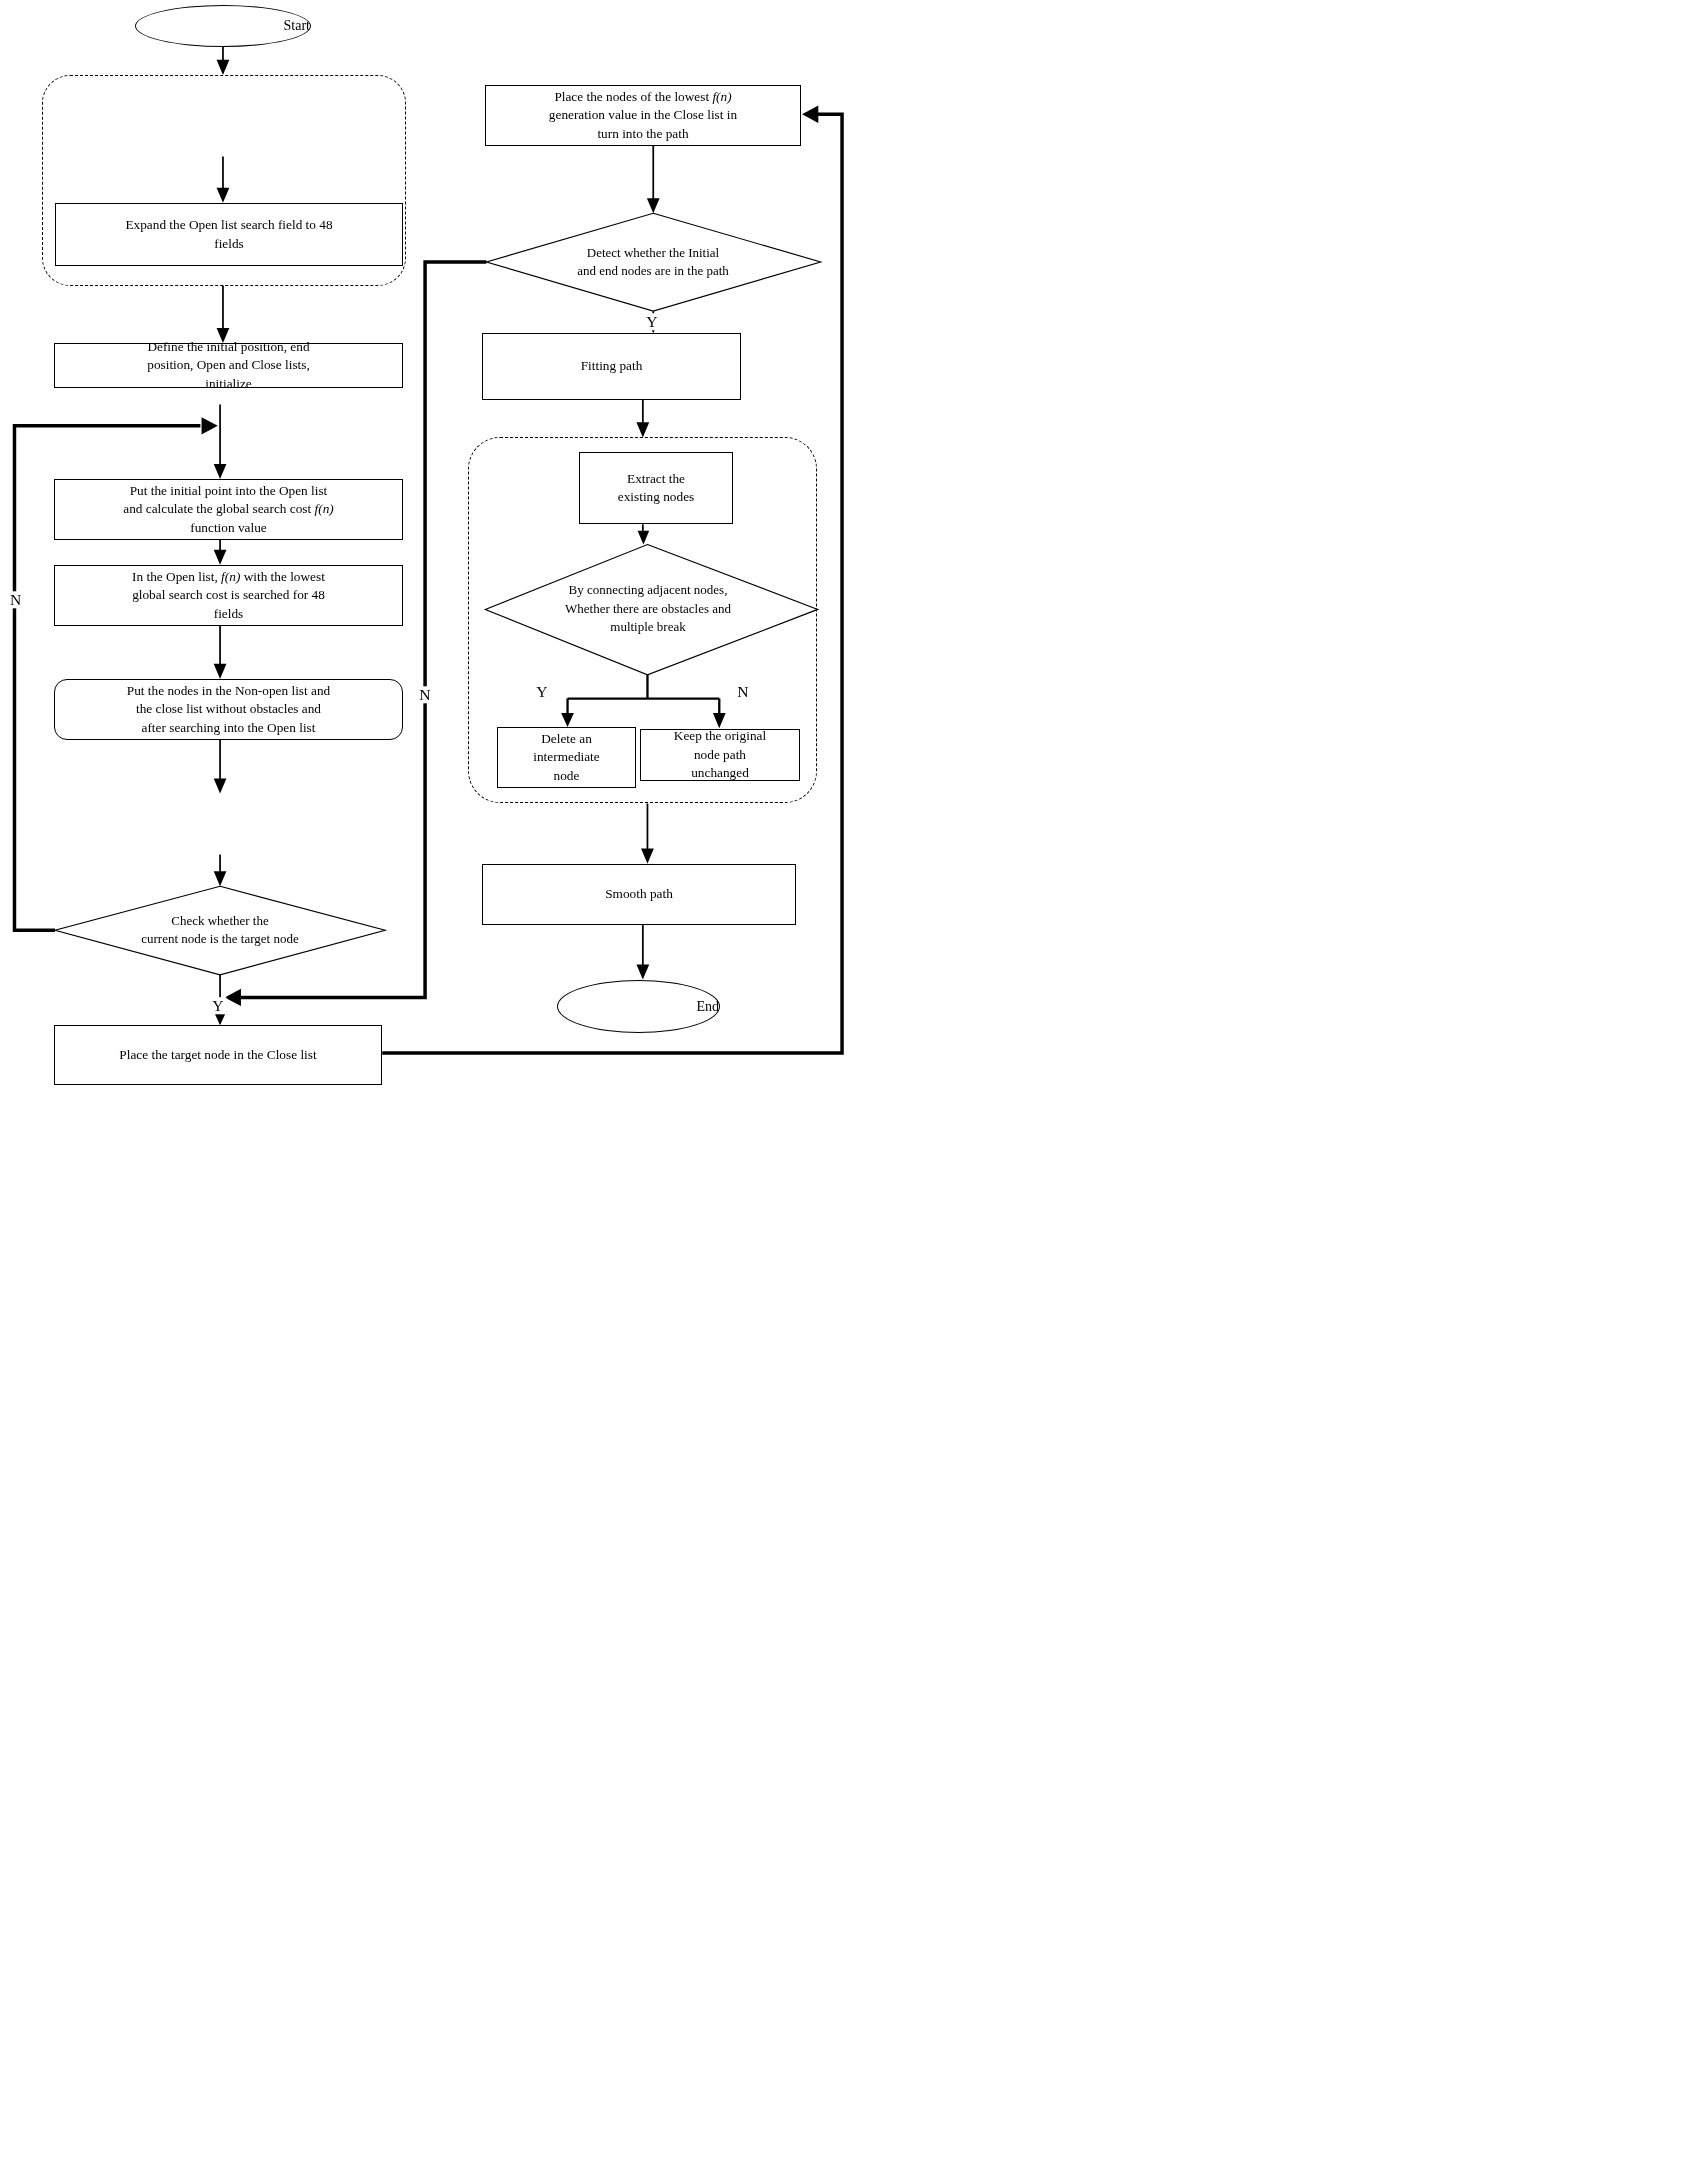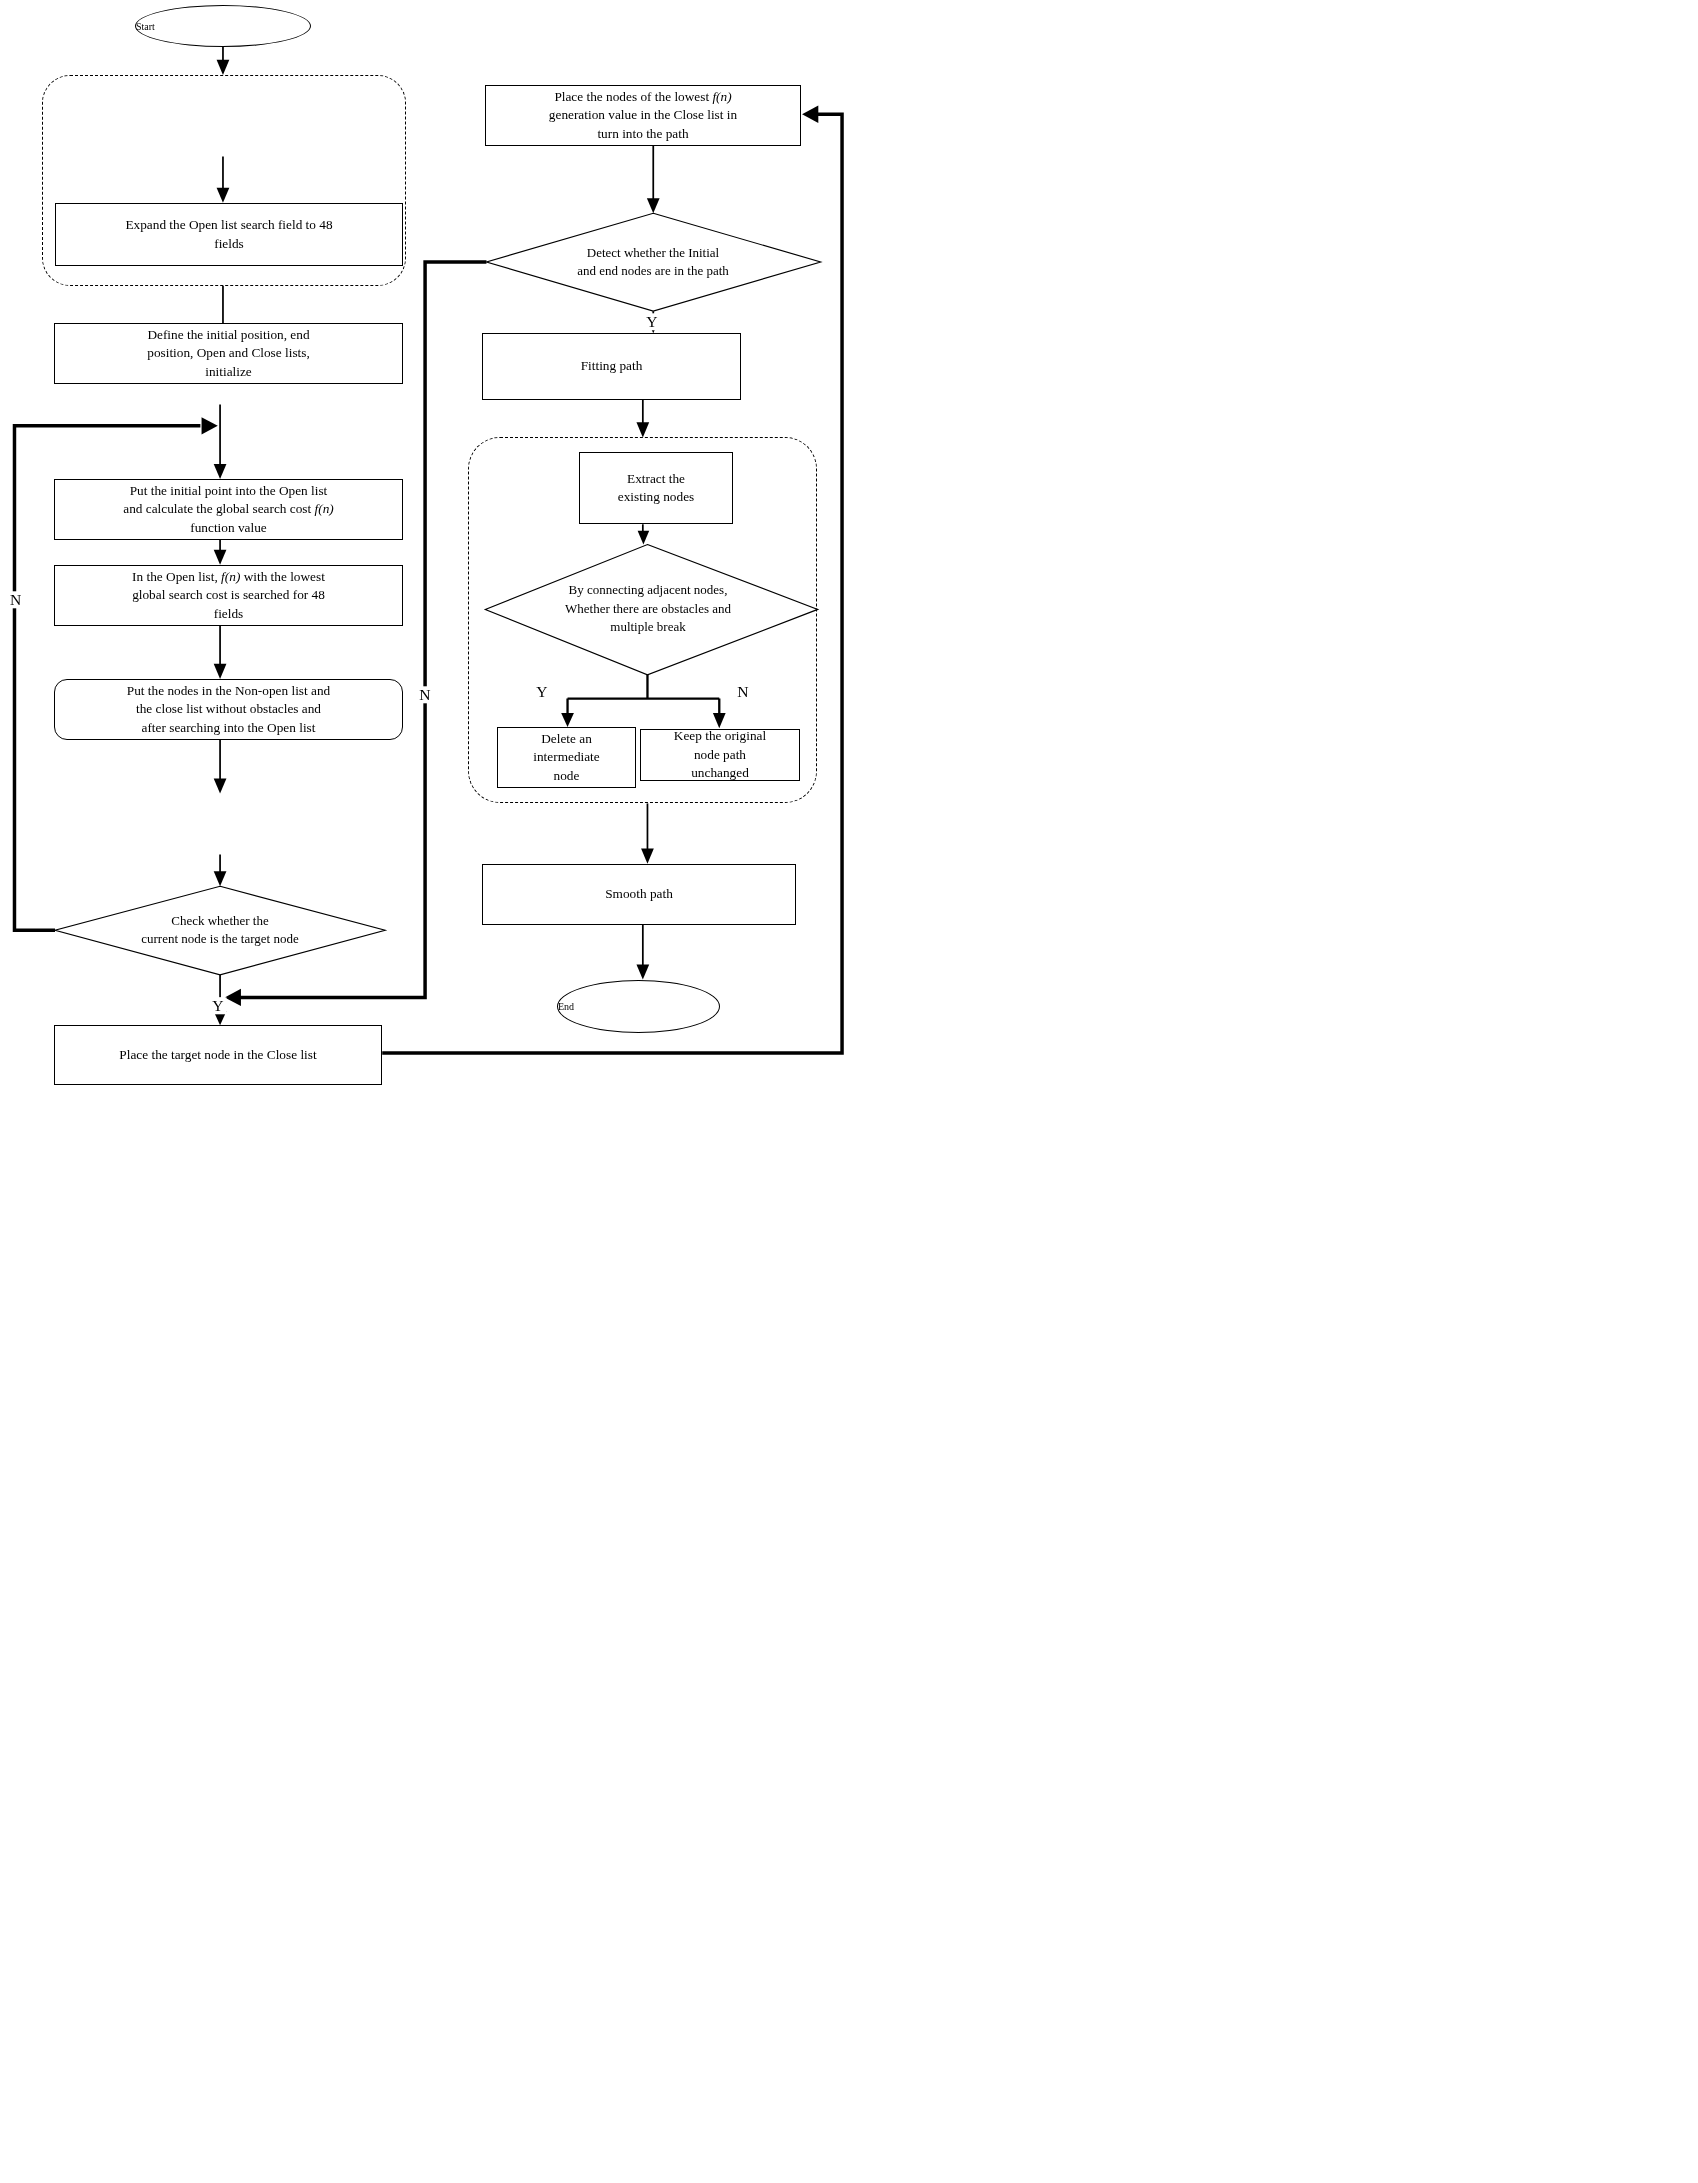--- a/index.html
+++ b/index.html
@@ -14,22 +14,22 @@
   }
   .stage svg{position:absolute;left:0;top:0;}
   .box{
     position:absolute;background:#fff;border:1.2px solid #000;
     display:flex;flex-direction:column;align-items:center;justify-content:center;
     text-align:center;font-size:13.3px;line-height:18.5px;box-sizing:border-box;
     padding:0 19px;
   }
   .ellipse{
     position:absolute;background:#fff;border:1.2px solid #000;border-radius:50%;
-    display:flex;align-items:center;justify-content:flex-start;
-    font-size:10px;box-sizing:border-box;
+    display:flex;align-items:center;justify-content:flex-end;
+    font-size:14px;box-sizing:border-box;
   }
   .dashed{
     position:absolute;border:1.2px dashed #000;box-sizing:border-box;
     background:transparent;
   }
   .dtext{
     position:absolute;display:flex;flex-direction:column;align-items:center;justify-content:center;
     text-align:center;font-size:13px;line-height:18.5px;pointer-events:none;
   }
   .elabel{
@@ -154,21 +154,21 @@
   <div class="ellipse" style="left:135px;top:5.2px;width:176px;height:42px;">
     <span>Start</span>
   </div>
 
 
   <div class="box" style="left:55px;top:203px;width:348px;height:63px;">
       <div>Expand the Open list search field to 48</div>
       <div>fields</div>
     </div>
 
-  <div class="box" style="left:54px;top:323px;width:349px;height:61px;">
+  <div class="box" style="left:54px;top:343px;width:349px;height:45px;">
       <div>Define the initial position, end</div>
       <div>position, Open and Close lists,</div>
       <div>initialize</div>
     </div>
 
   <div class="box" style="left:54px;top:479px;width:349px;height:61px;">
       <div>Put the initial point into the Open list</div>
       <div>and calculate the global search cost <em>f(n)</em></div>
       <div>function value</div>
     </div>

